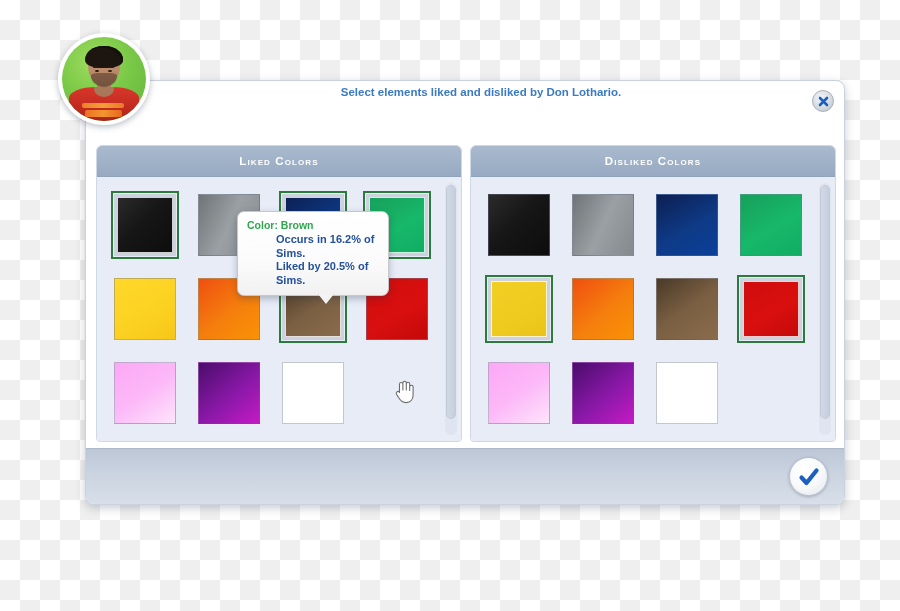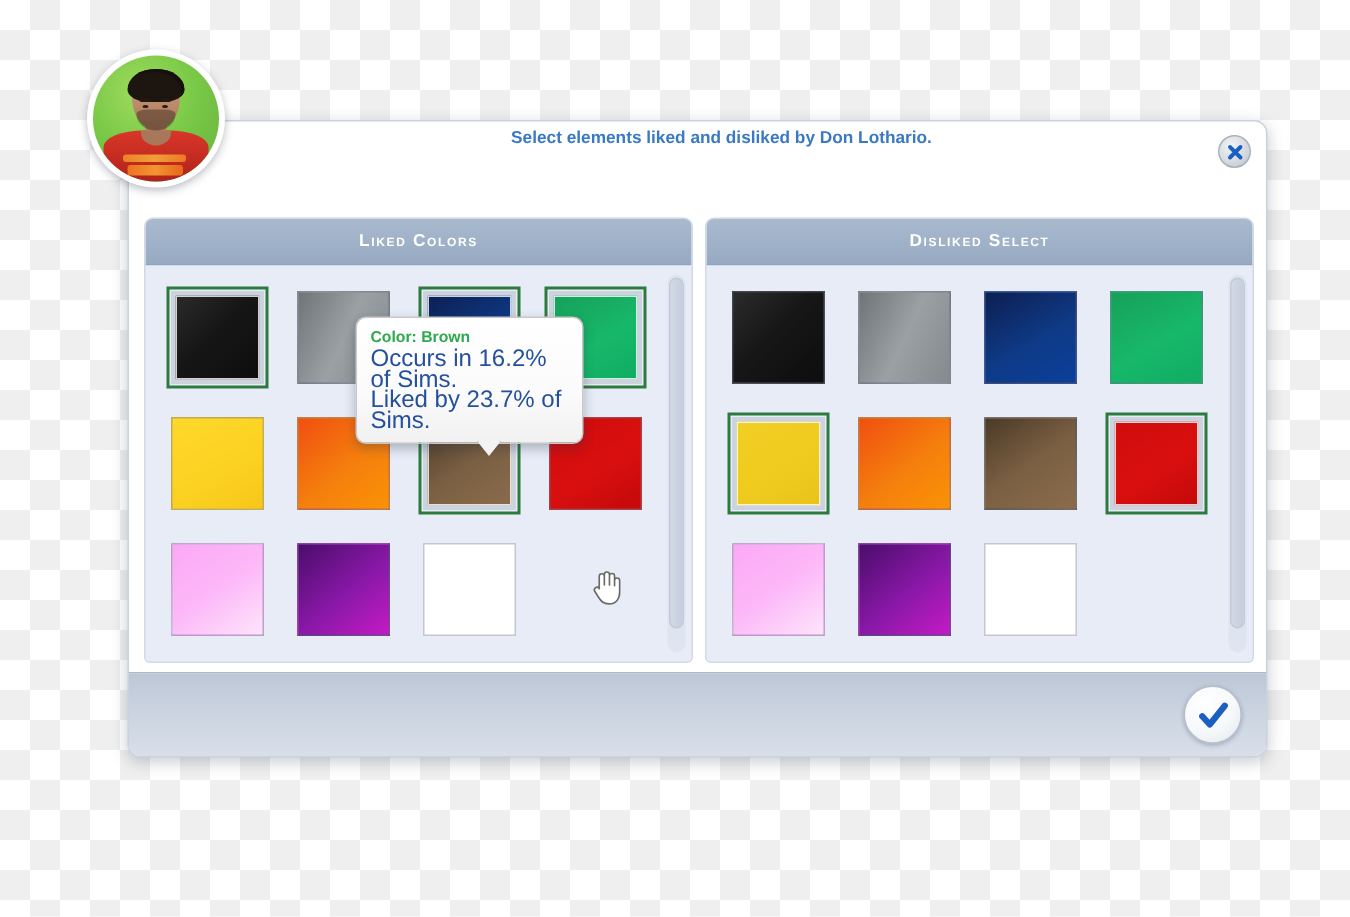--- a/index.html
+++ b/index.html
@@ -237,23 +237,24 @@
     z-index: 40;
   }
   #tooltip .tt-title {
     color: #2fa84f;
     font-size: 10.5px;
     font-weight: bold;
     margin-bottom: 2px;
   }
   #tooltip .tt-line {
     color: #24509c;
-    font-size: 16px;
-    font-weight: normal;
+    font-size: 11px;
+    font-weight: bold;
     line-height: 13.5px;
+    margin-left: 29px;
   }
   .tt-tail {
     position: absolute;
     left: 80px; bottom: -9px;
     width: 16px; height: 10px;
     background: #f3f3f3;
     border-left: 1px solid #c7c7c7;
     border-right: 1px solid #c7c7c7;
     clip-path: polygon(0 0, 100% 0, 50% 100%);
   }
@@ -338,21 +339,21 @@
             </div>
             <div class="cell empty"></div>
           </div>
         <div class="vscroll">
           <div class="vthumb"></div>
         </div>
       </div>
     </div>
 
     <div class="panel">
-      <div class="panel-header">Disliked Select</div>
+      <div class="panel-header">Disliked Colors</div>
       <div class="panel-body">
         <div class="swatch-grid" id="grid-disliked">
             <div class="cell">
               <div class="swatch" style="background: linear-gradient(135deg, rgb(43, 43, 43) 0%, rgb(22, 22, 22) 45%, rgb(13, 13, 13) 100%);"></div>
             </div>
             <div class="cell">
               <div class="swatch" style="background: linear-gradient(115deg, rgb(111, 116, 119) 0%, rgb(154, 160, 163) 50%, rgb(131, 137, 140) 100%);"></div>
             </div>
             <div class="cell">
               <div class="swatch" style="background: linear-gradient(150deg, rgb(13, 31, 82) 0%, rgb(14, 58, 134) 55%, rgb(11, 63, 155) 100%);"></div>
@@ -386,21 +387,21 @@
         <div class="vscroll">
           <div class="vthumb"></div>
         </div>
       </div>
     </div>
   </div>
 
   <div id="tooltip">
     <div class="tt-title">Color: Brown</div>
     <div class="tt-line">Occurs in 16.2% of Sims.</div>
-    <div class="tt-line">Liked by 23.7% of Sims.</div>
+    <div class="tt-line">Liked by 20.5% of Sims.</div>
     <div class="tt-tail"></div>
   </div>
 
   <div id="cursor">
     <svg width="22" height="26" viewBox="0 0 22 26">
       <path d="M6.5 14.5 V6.2 a1.7 1.7 0 0 1 3.4 0 V12 V5.0 a1.7 1.7 0 0 1 3.4 0 V12 V6.0 a1.7 1.7 0 0 1 3.4 0 V12.5 V9.0 a1.7 1.7 0 0 1 3.4 0 V17 c0 4.4 -2.6 7.6 -7 7.6 c-4 0 -5.4 -1.8 -7.2 -4.6 l-2.4 -3.8 a1.8 1.8 0 0 1 2.8 -2.2 Z" fill="#ffffff" stroke="#6a6a6a" stroke-width="1.1" stroke-linejoin="round"></path>
     </svg>
   </div>
 
   <div id="footer">

